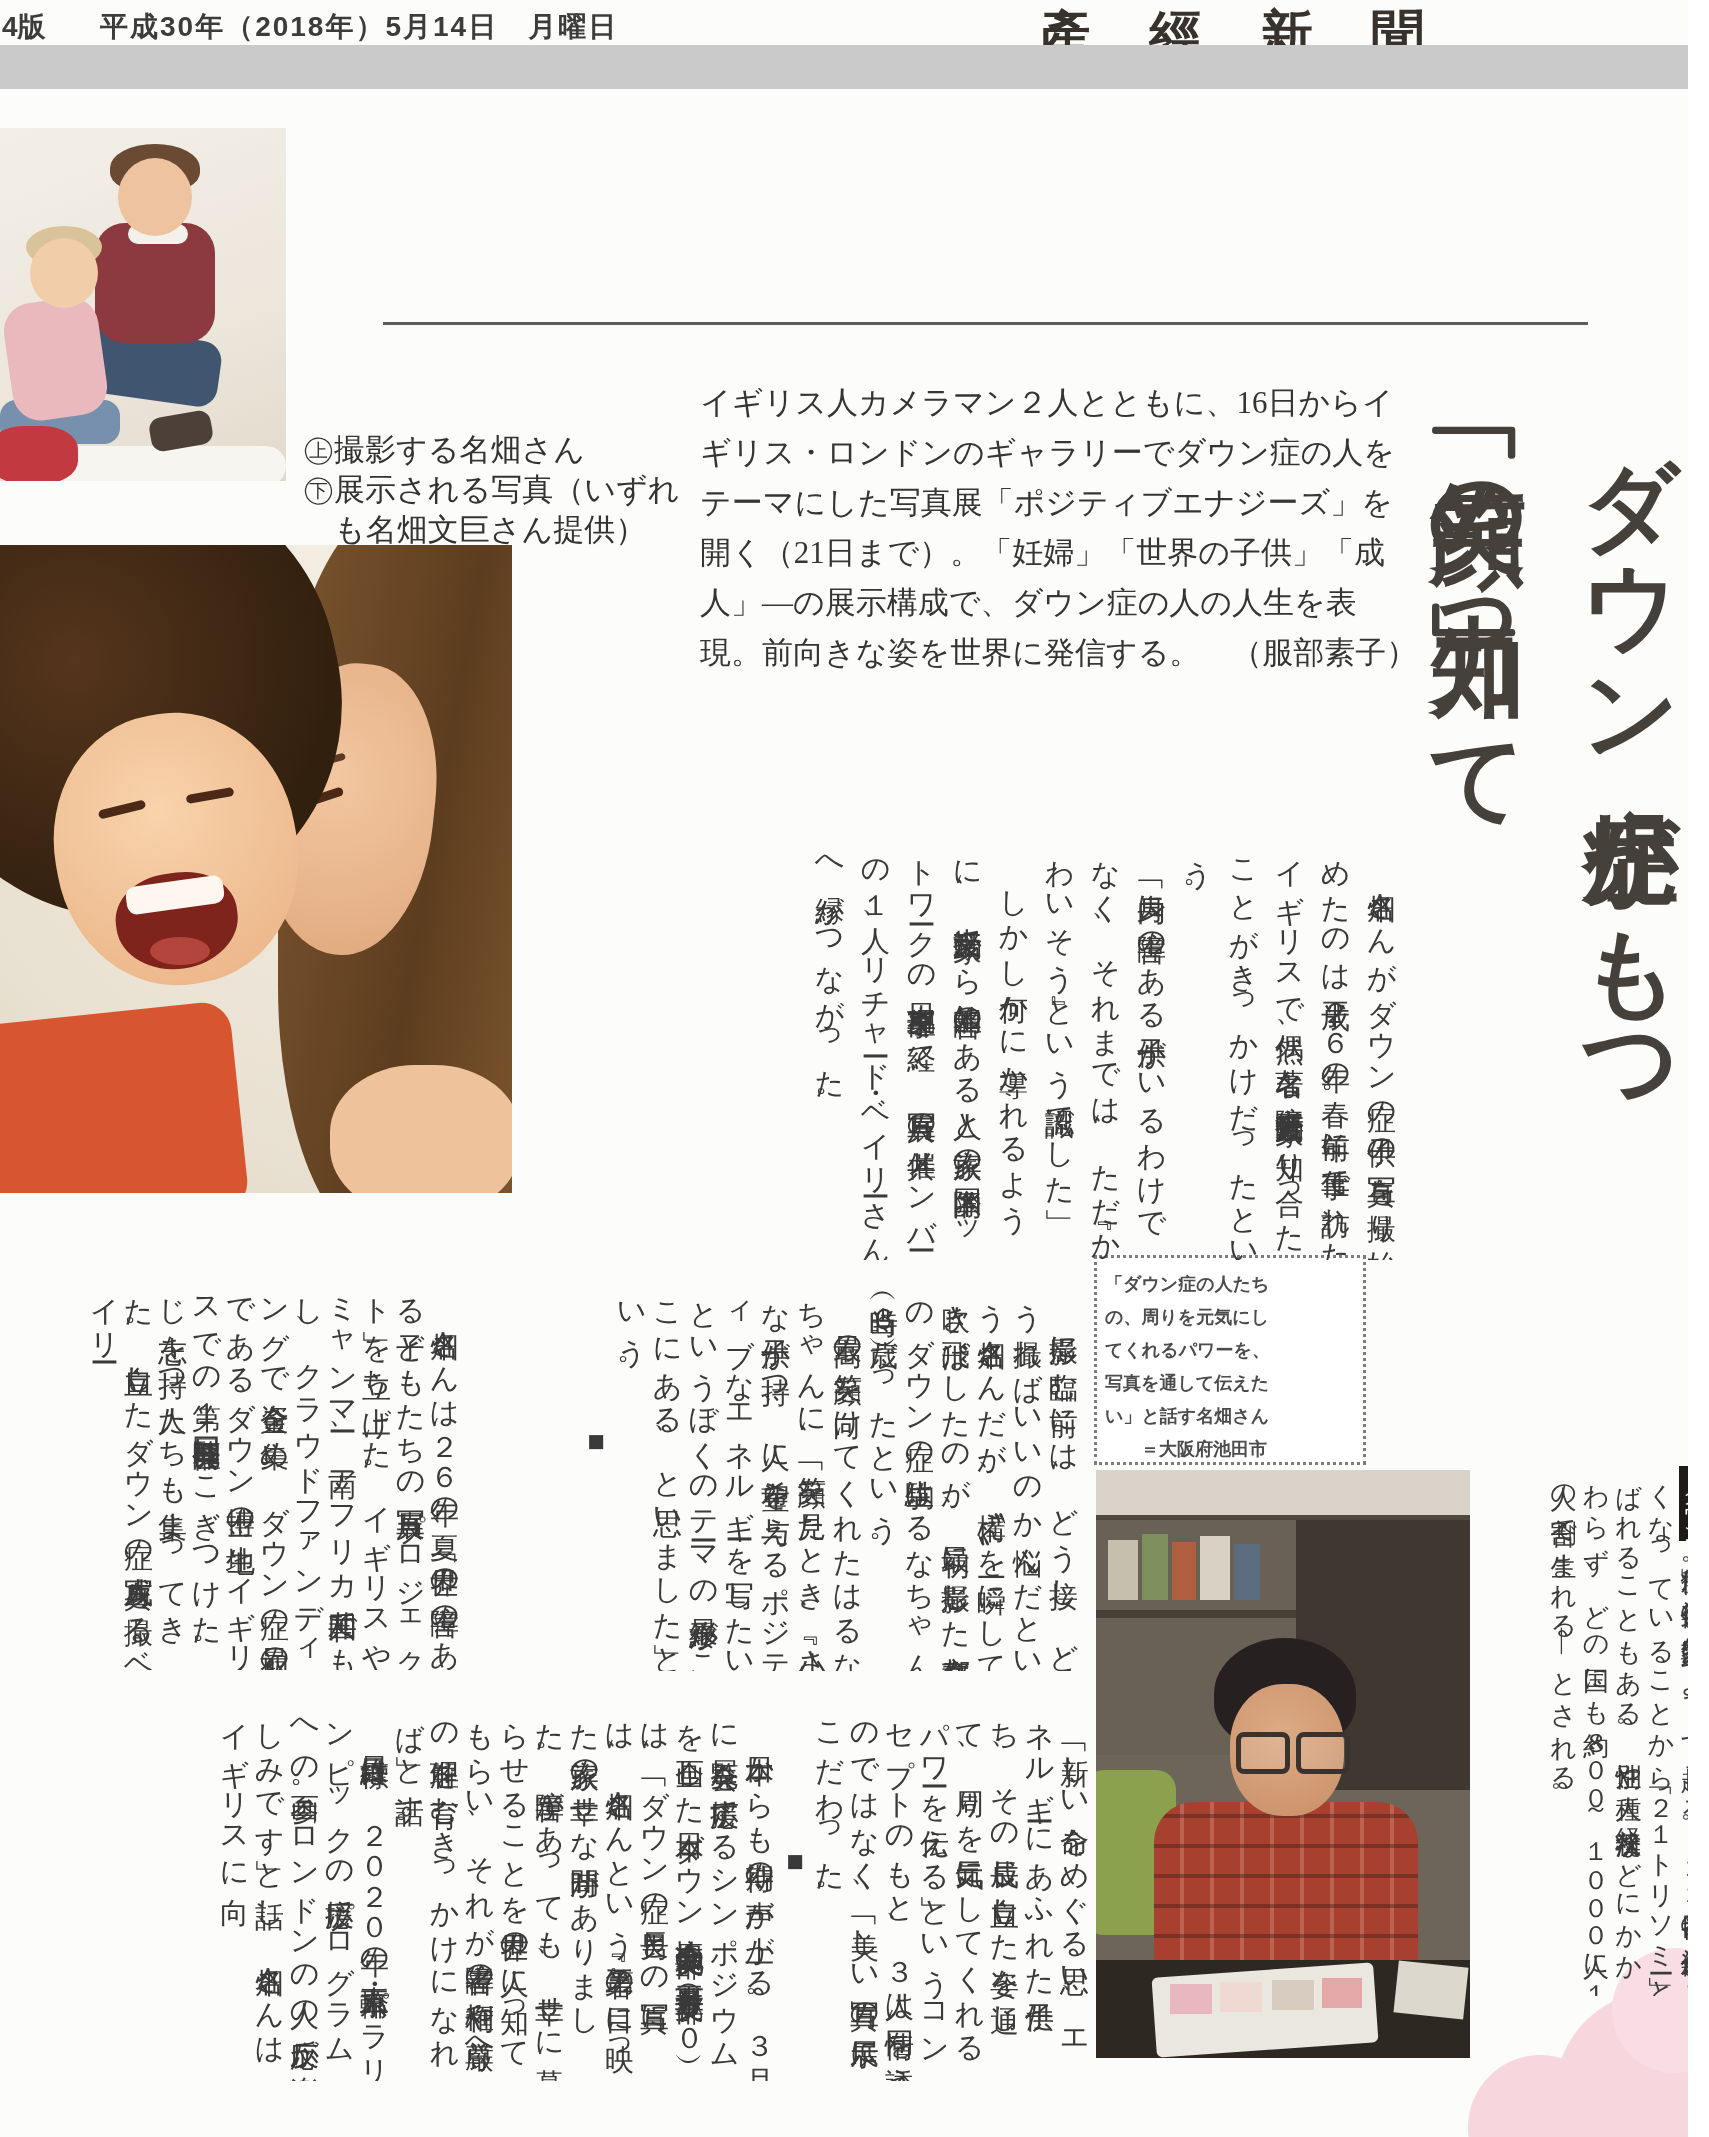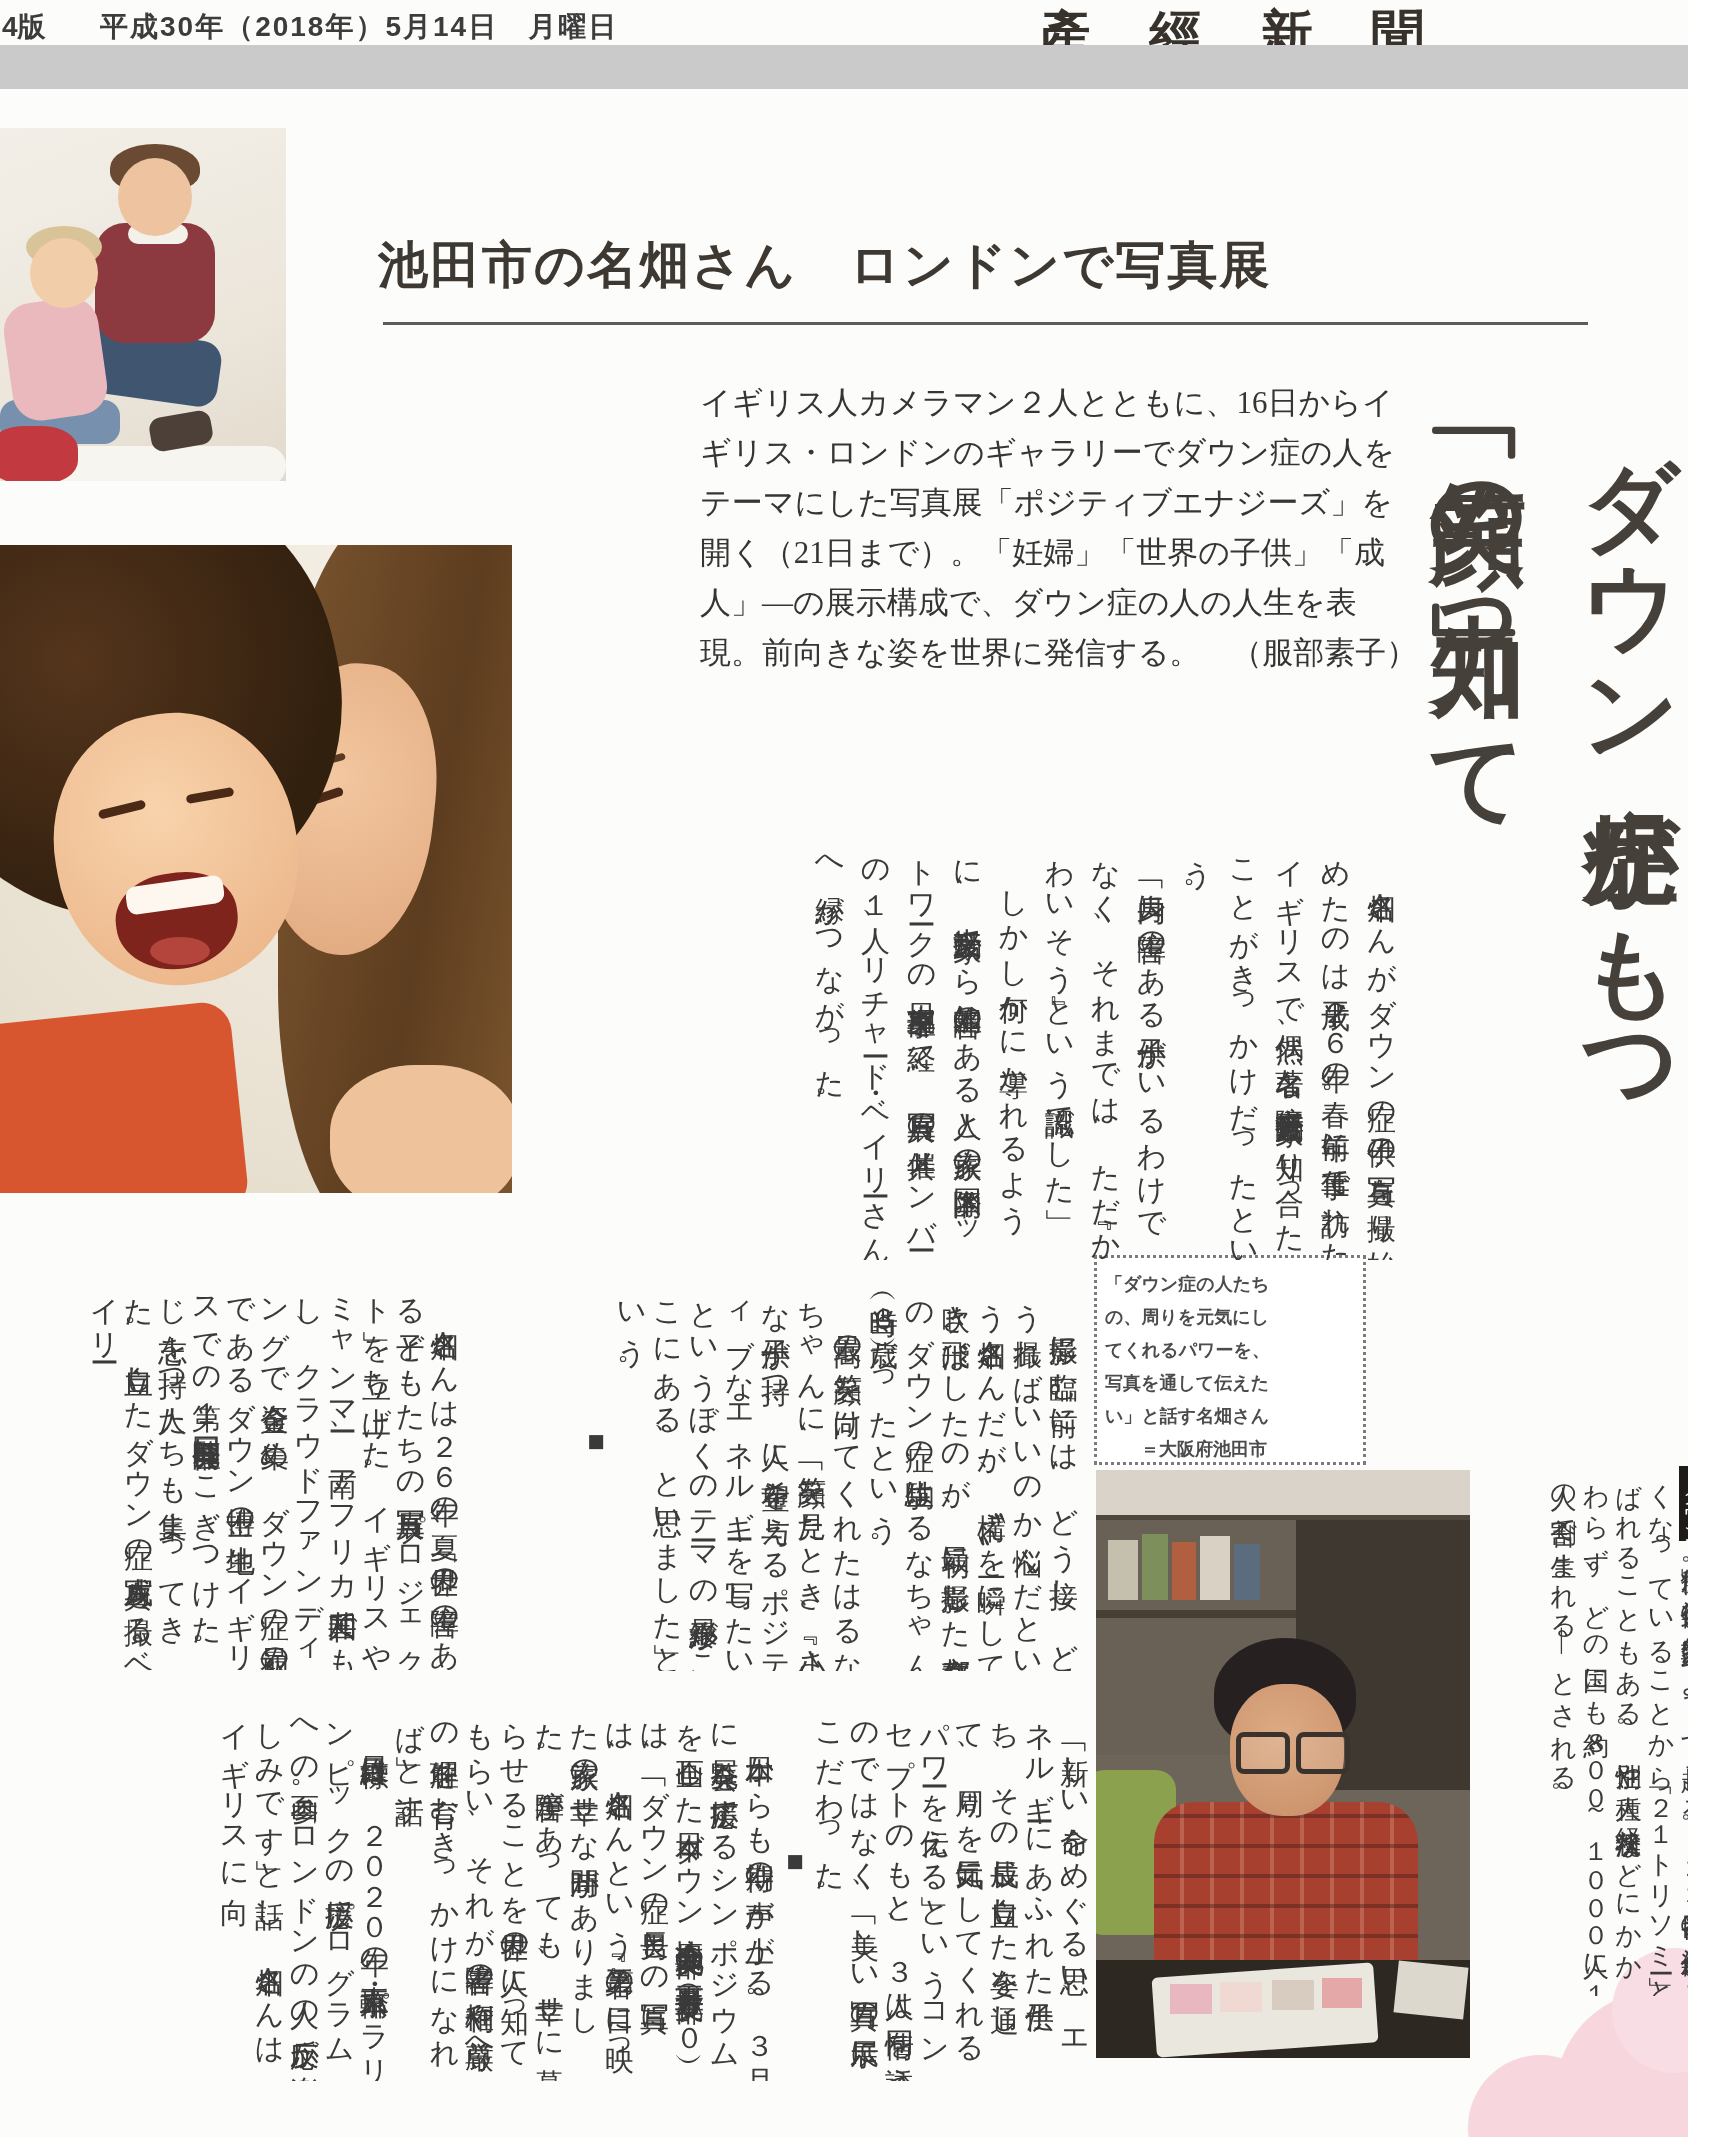--- a/index.html
+++ b/index.html
@@ -139,22 +139,24 @@
     <div class="ph p1-boy-hair"></div>
     <div class="ph p1-boy-head"></div>
     <div class="ph p1-girl-jeans"></div>
     <div class="ph p1-girl-body"></div>
     <div class="ph p1-girl-hair"></div>
     <div class="ph p1-girl-head"></div>
     <div class="ph p1-toy"></div>
     <div class="ph p1-sock"></div>
   </div>
 
-
-  <h1 class="headline">池田市の名畑さん　ロンドンで写真展</h1>
+  <div class="caption1">㊤撮影する名畑さん
+㊦展示される写真（いずれ
+　も名畑文巨さん提供）</div>
+
   <div class="headline-rule"></div>
 
   <div class="lead">
     <div class="rest">イギリス人カメラマン２人とともに、16日からイ
 ギリス・ロンドンのギャラリーでダウン症の人を
 テーマにした写真展「ポジティブエナジーズ」を
 開く（21日まで）。「妊婦」「世界の子供」「成
 人」―の展示構成で、ダウン症の人の人生を表
 現。前向きな姿を世界に発信する。　（服部素子）</div>
   </div>

